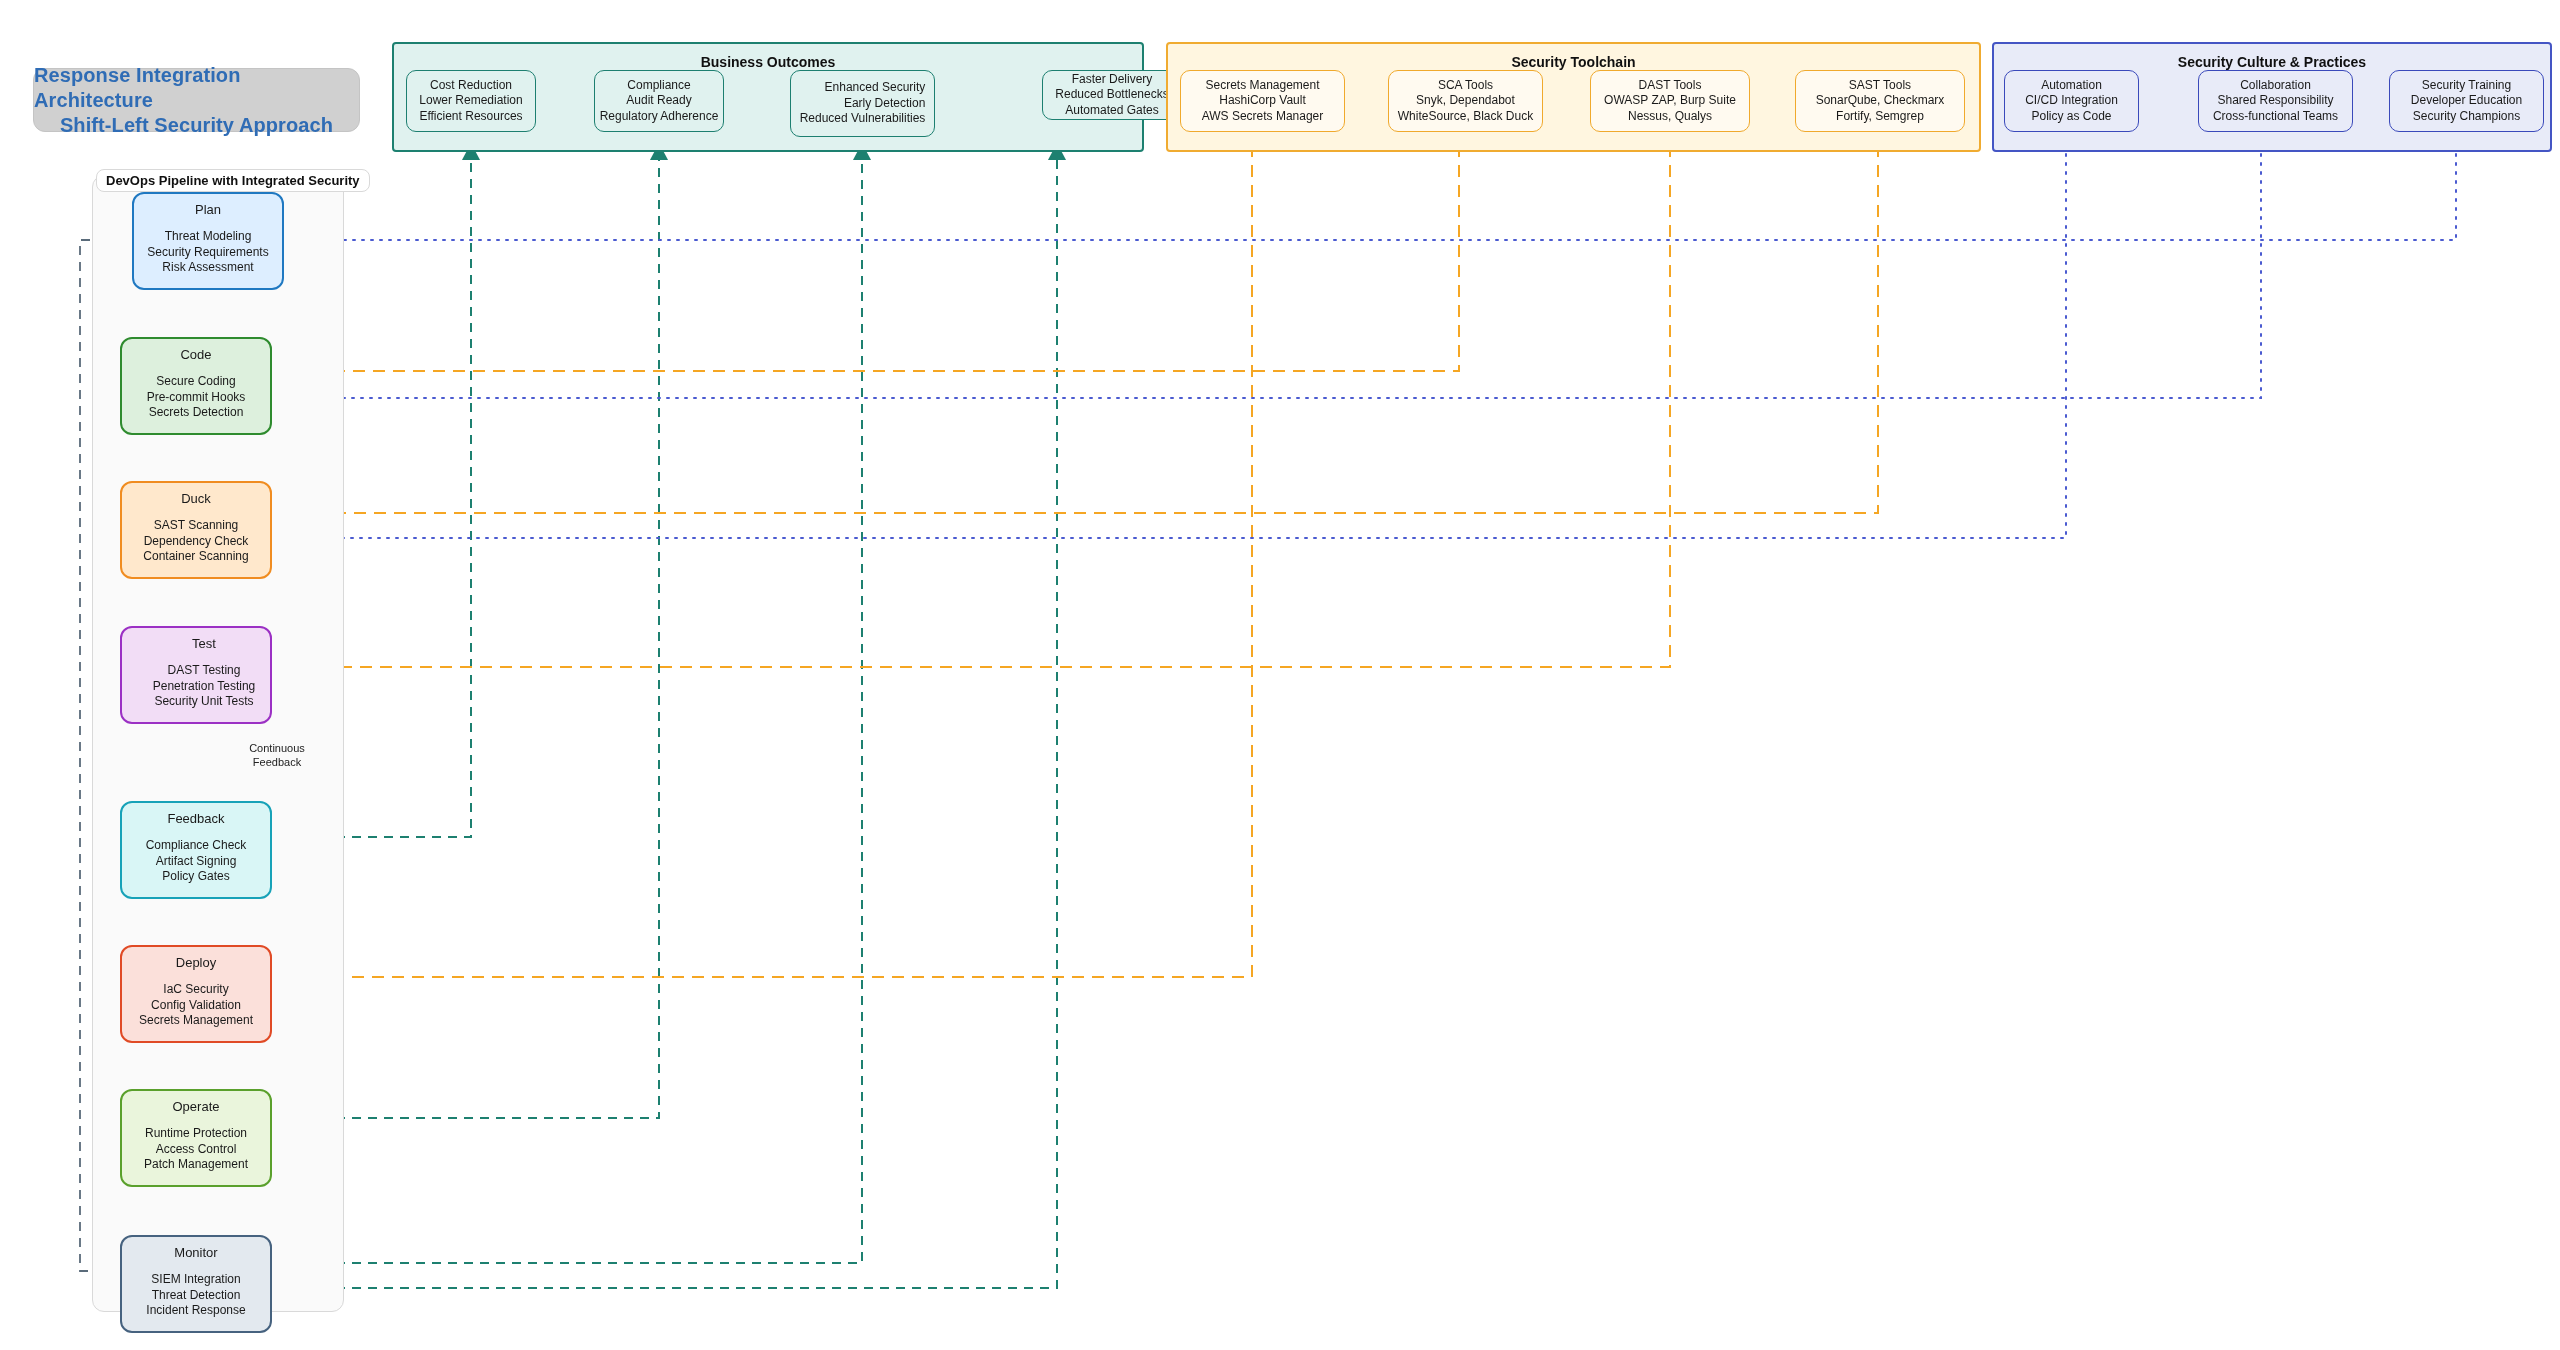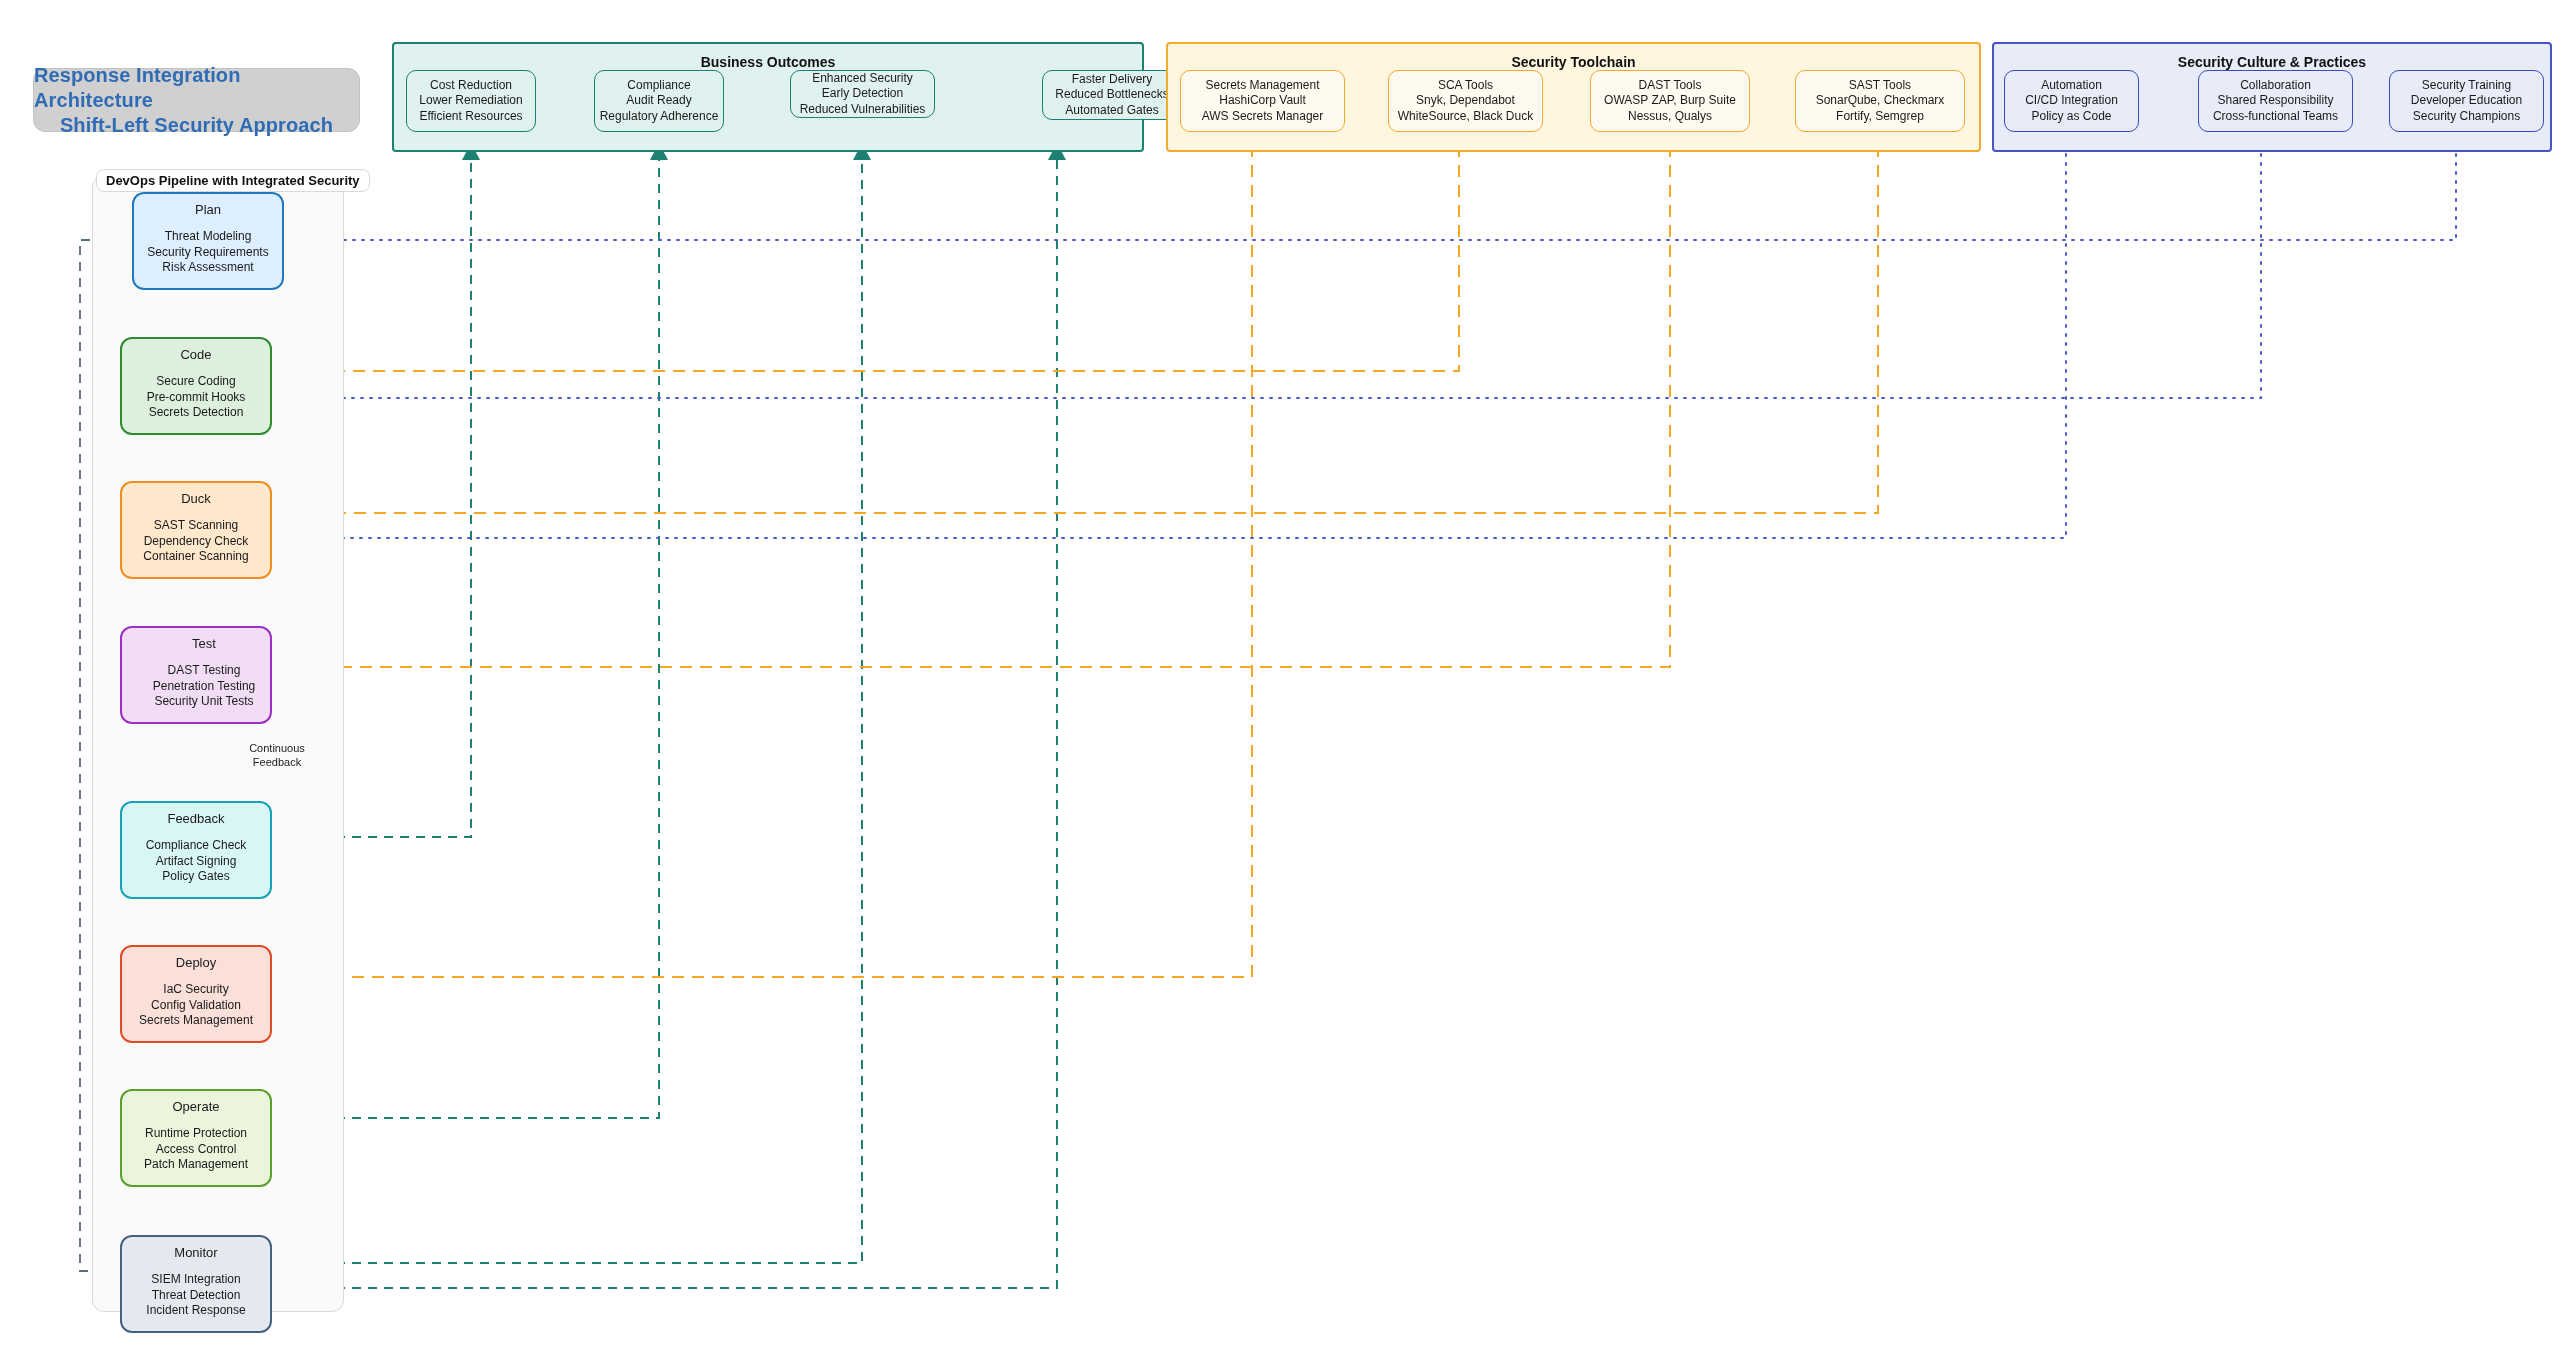--- a/index.html
+++ b/index.html
@@ -167,21 +167,21 @@
   </div>
 
 <div class="feedback-label" style="left:232px;top:742px;width:90px;">Continuous<br>Feedback</div>
 
 <div id="clusters-host">
     <div class="tcluster" style="left: 392px; top: 42px; width: 752px; height: 110px; background: rgb(224, 242, 239); border-color: rgb(29, 128, 112);">
       <div class="tcluster-title">Business Outcomes</div>
     </div>
     <div class="tbox" style="left: 406px; top: 70px; width: 130px; height: 62px; background: rgb(224, 242, 239); border-color: rgb(29, 127, 112);">Cost Reduction<br>Lower Remediation<br>Efficient Resources</div>
     <div class="tbox" style="left: 594px; top: 70px; width: 130px; height: 62px; background: rgb(224, 242, 239); border-color: rgb(29, 127, 112);">Compliance<br>Audit Ready<br>Regulatory Adherence</div>
-    <div class="tbox" style="left: 790px; top: 70px; width: 145px; height: 48px; background: rgb(224, 242, 239); border-color: rgb(29, 127, 112);">Enhanced Security<br>Early Detection<br>Reduced Vulnerabilities</div>
+    <div class="tbox" style="left: 790px; top: 70px; width: 145px; height: 67px; background: rgb(224, 242, 239); border-color: rgb(29, 127, 112); text-align: right;">Enhanced Security<br>Early Detection<br>Reduced Vulnerabilities</div>
     <div class="tbox" style="left: 1042px; top: 70px; width: 140px; height: 50px; background: rgb(224, 242, 239); border-color: rgb(29, 127, 112);">Faster Delivery<br>Reduced Bottlenecks<br>Automated Gates</div>
     <div class="tcluster" style="left: 1166px; top: 42px; width: 815px; height: 110px; background: rgb(255, 246, 224); border-color: rgb(240, 171, 48);">
       <div class="tcluster-title">Security Toolchain</div>
     </div>
     <div class="tbox" style="left: 1180px; top: 70px; width: 165px; height: 62px; background: rgb(255, 250, 240); border-color: rgb(240, 169, 44);">Secrets Management<br>HashiCorp Vault<br>AWS Secrets Manager</div>
     <div class="tbox" style="left: 1388px; top: 70px; width: 155px; height: 62px; background: rgb(255, 250, 240); border-color: rgb(240, 169, 44);">SCA Tools<br>Snyk, Dependabot<br>WhiteSource, Black Duck</div>
     <div class="tbox" style="left: 1590px; top: 70px; width: 160px; height: 62px; background: rgb(255, 250, 240); border-color: rgb(240, 169, 44);">DAST Tools<br>OWASP ZAP, Burp Suite<br>Nessus, Qualys</div>
     <div class="tbox" style="left: 1795px; top: 70px; width: 170px; height: 62px; background: rgb(255, 250, 240); border-color: rgb(240, 169, 44);">SAST Tools<br>SonarQube, Checkmarx<br>Fortify, Semgrep</div>
     <div class="tcluster" style="left: 1992px; top: 42px; width: 560px; height: 110px; background: rgb(232, 235, 248); border-color: rgb(68, 85, 196);">
       <div class="tcluster-title">Security Culture &amp; Practices</div>

